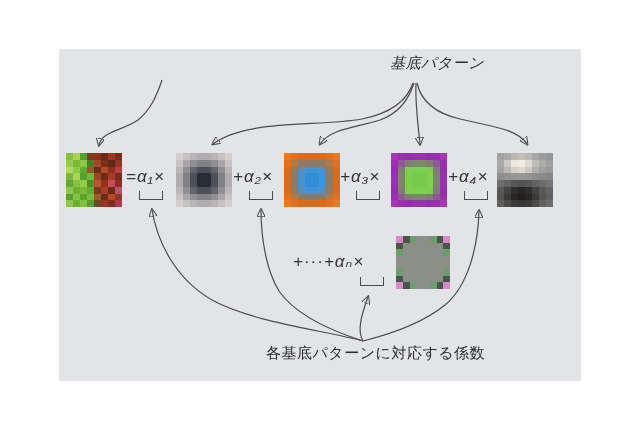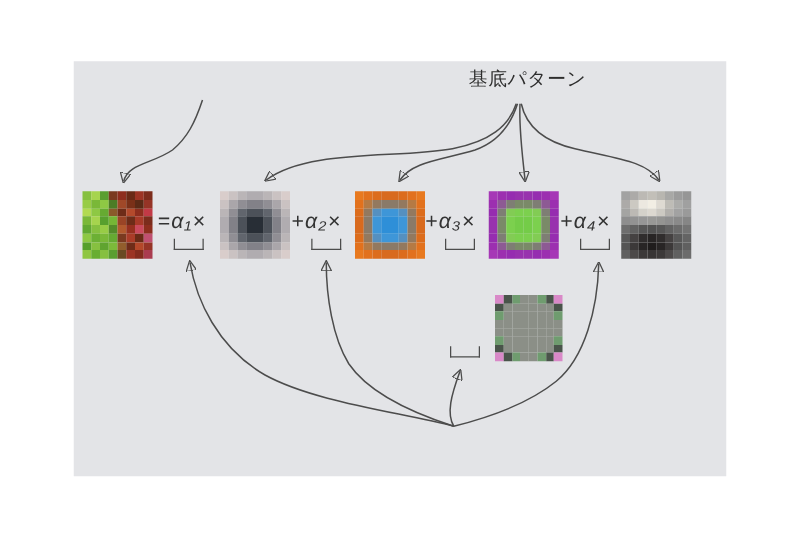--- a/index.html
+++ b/index.html
@@ -79,21 +79,22 @@
     <path d="M 414,83 C 408,102 397,114 380,120 C 354,128 330,129 320,144" marker-end="url(#ah)"></path>
     <path d="M 416,83 C 415,103 418,124 420,144" marker-end="url(#ah)"></path>
     <path d="M 417,83 C 421,101 434,113 460,119 C 494,127 517,129 527,144" marker-end="url(#ah)"></path>
 
     <path d="M 363,341 C 322,330 252,322 212,300 C 174,278 157,240 152,210" marker-end="url(#ah)"></path>
     <path d="M 363,341 C 332,331 296,316 279,291 C 266,270 261,237 261,210" marker-end="url(#ah)"></path>
     <path d="M 363,341 C 357,331 361,316 368,297" marker-end="url(#ah)"></path>
     <path d="M 363,341 C 395,333 424,322 445,305 C 468,286 478,247 479,211" marker-end="url(#ah)"></path>
   </svg>
 
-  <div class="jp-label" style="left:375px;top:54px;">基底パターン</div>
+  <div class="jp-label" style="left:390px;top:54px;font-style:italic;">基底パターン</div>
+  <div class="jp-label" style="left:266px;top:344px;">各基底パターンに対応する係数</div>
 
   <div class="patch" style="left: 66px; top: 153px; display: grid; grid-template-columns: repeat(8, 1fr); grid-template-rows: repeat(8, 1fr);">
       <div style="background: rgb(134, 192, 64);"></div>
       <div style="background: rgb(166, 212, 78);"></div>
       <div style="background: rgb(90, 158, 48);"></div>
       <div style="background: rgb(122, 58, 32);"></div>
       <div style="background: rgb(142, 46, 30);"></div>
       <div style="background: rgb(106, 42, 22);"></div>
       <div style="background: rgb(156, 52, 36);"></div>
       <div style="background: rgb(124, 44, 28);"></div>
@@ -482,20 +483,21 @@
       <div style="background: rgb(139, 143, 135);"></div>
       <div style="background: rgb(111, 156, 111);"></div>
       <div style="background: rgb(73, 84, 74);"></div>
       <div style="background: rgb(217, 137, 200);"></div>
     </div>
 
   <div class="eq" style="left:126px;top:167px;">=α₁×</div>
   <div class="eq" style="left:233px;top:167px;">+α₂×</div>
   <div class="eq" style="left:340px;top:167px;">+α₃×</div>
   <div class="eq" style="left:448px;top:167px;">+α₄×</div>
+  <div class="eq" style="left:293px;top:251px;">+···+αₙ×</div>
 
   <div class="bracket" style="left:139px;top:191px;"></div>
   <div class="bracket" style="left:249px;top:191px;"></div>
   <div class="bracket" style="left:356px;top:191px;"></div>
   <div class="bracket" style="left:464px;top:191px;"></div>
   <div class="bracket" style="left:360px;top:277px;"></div>
 
 </div>
 
 </body></html>

